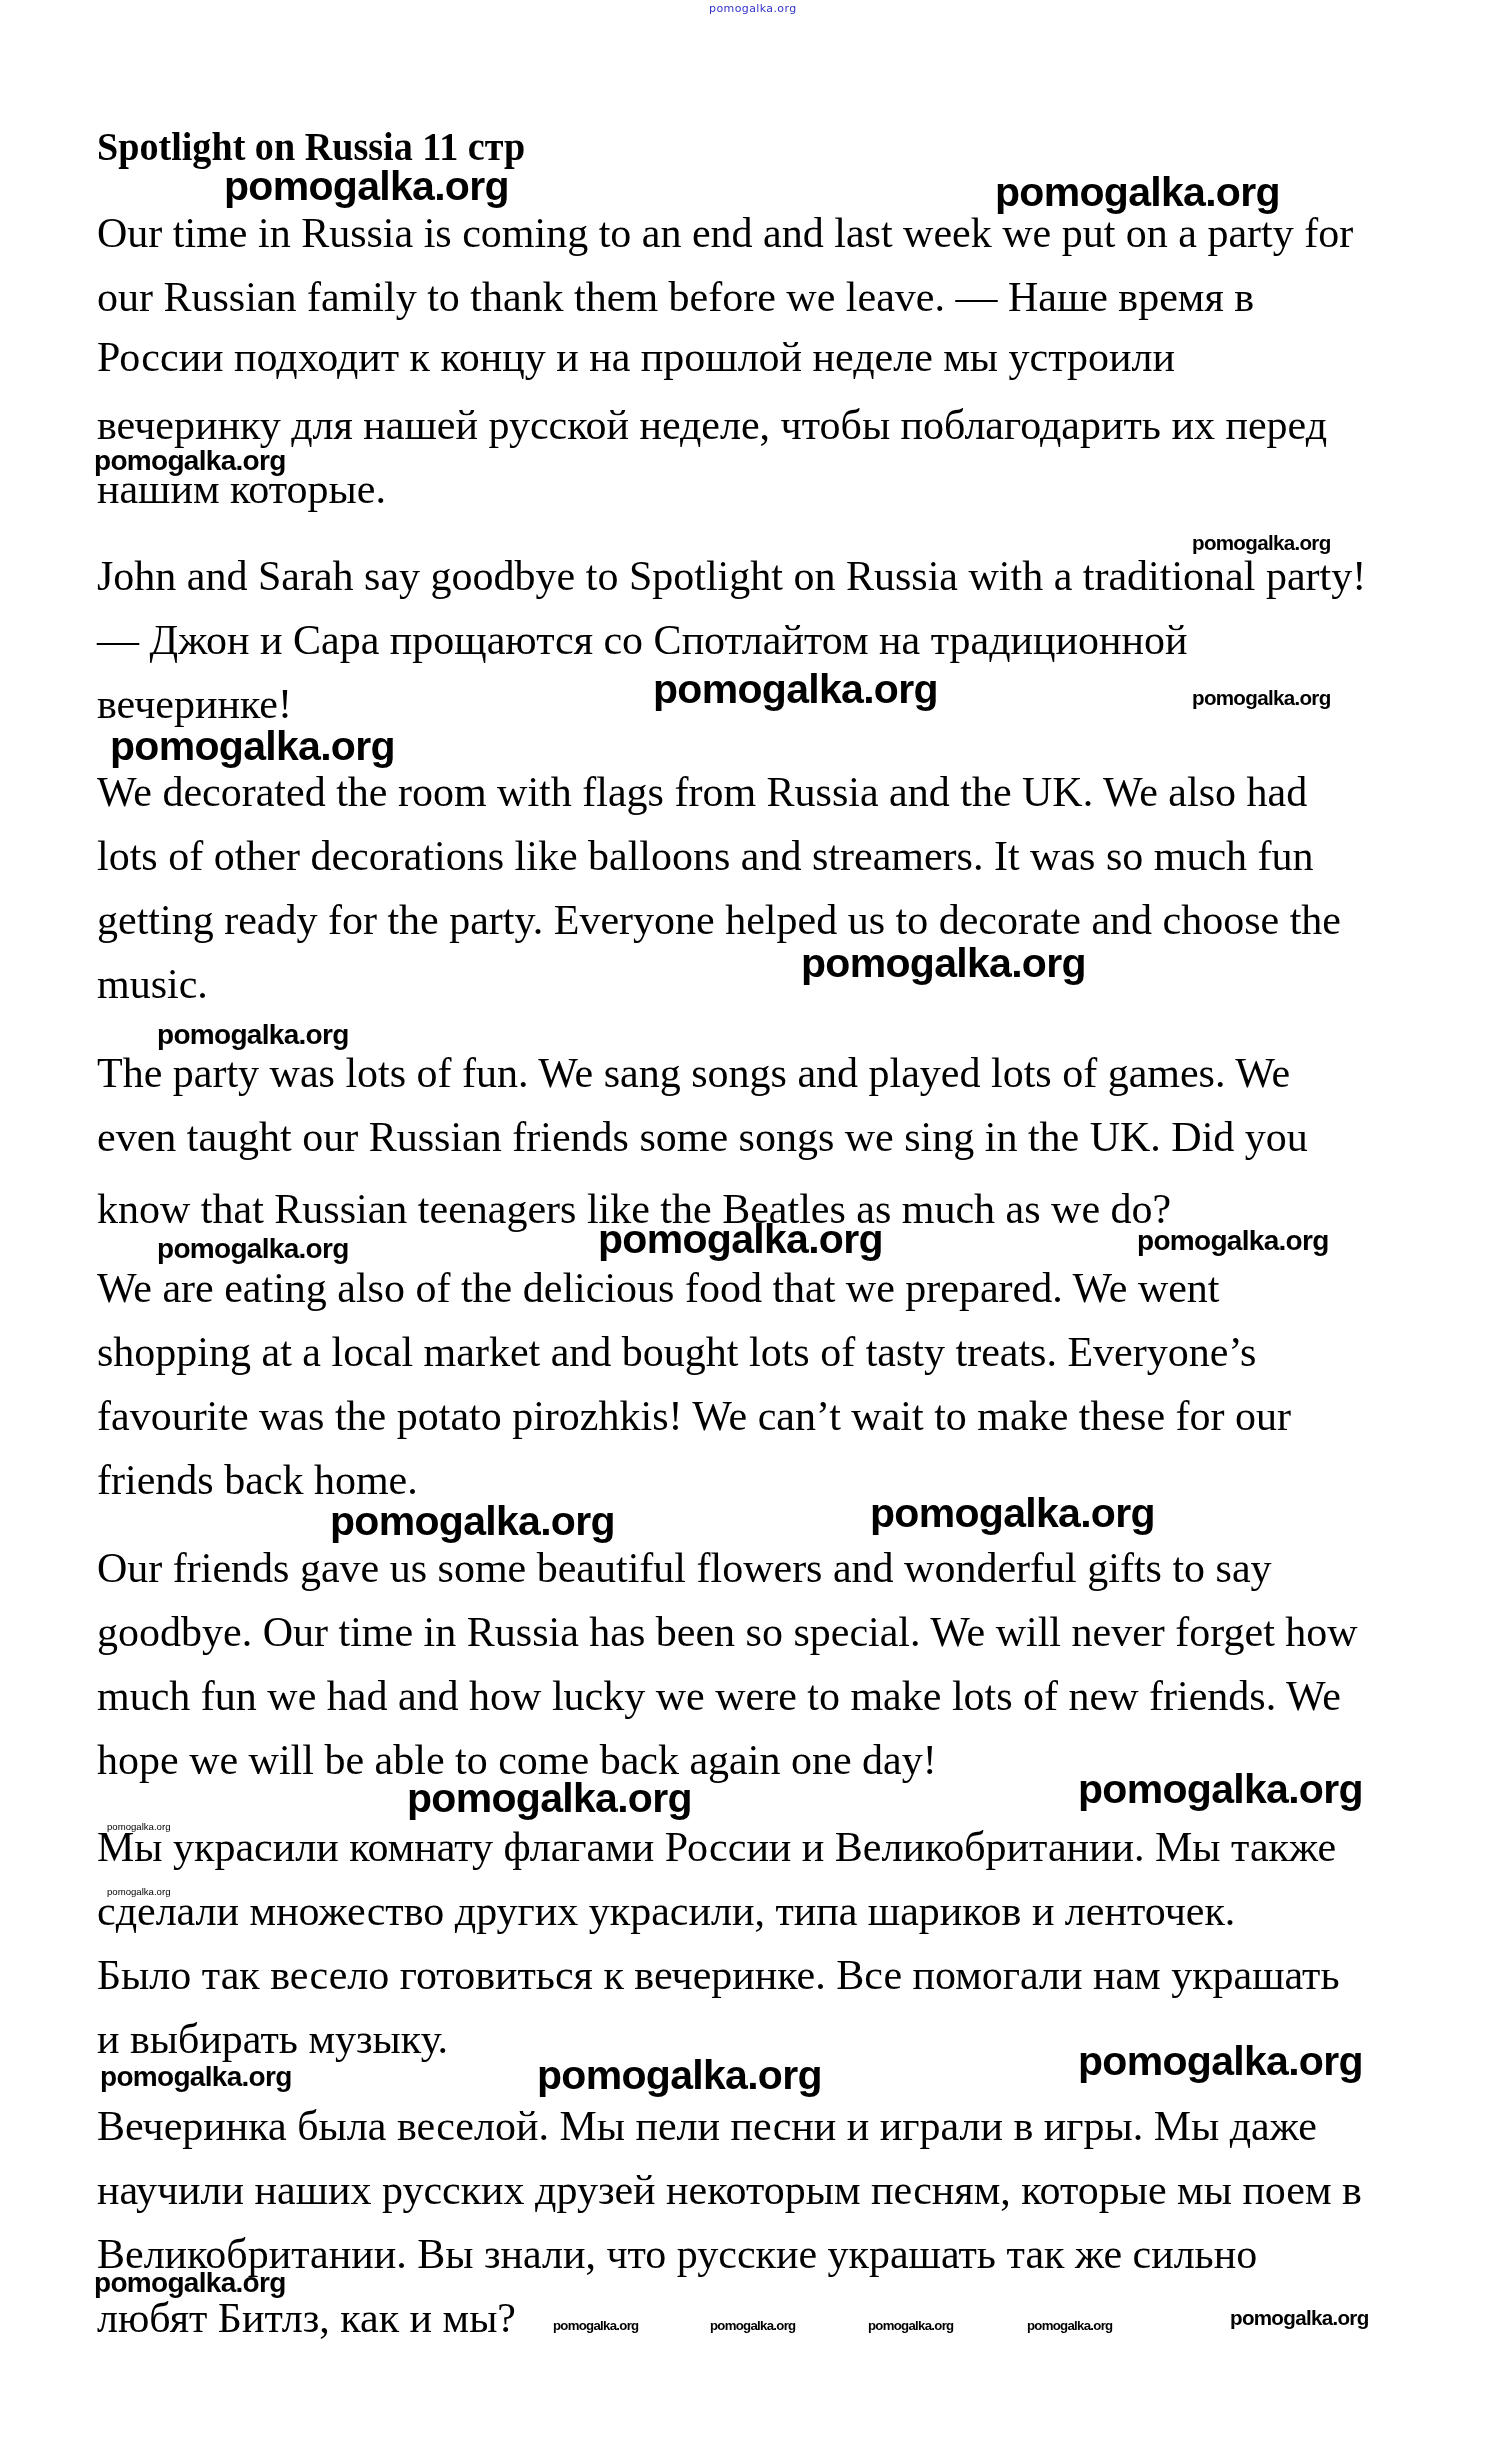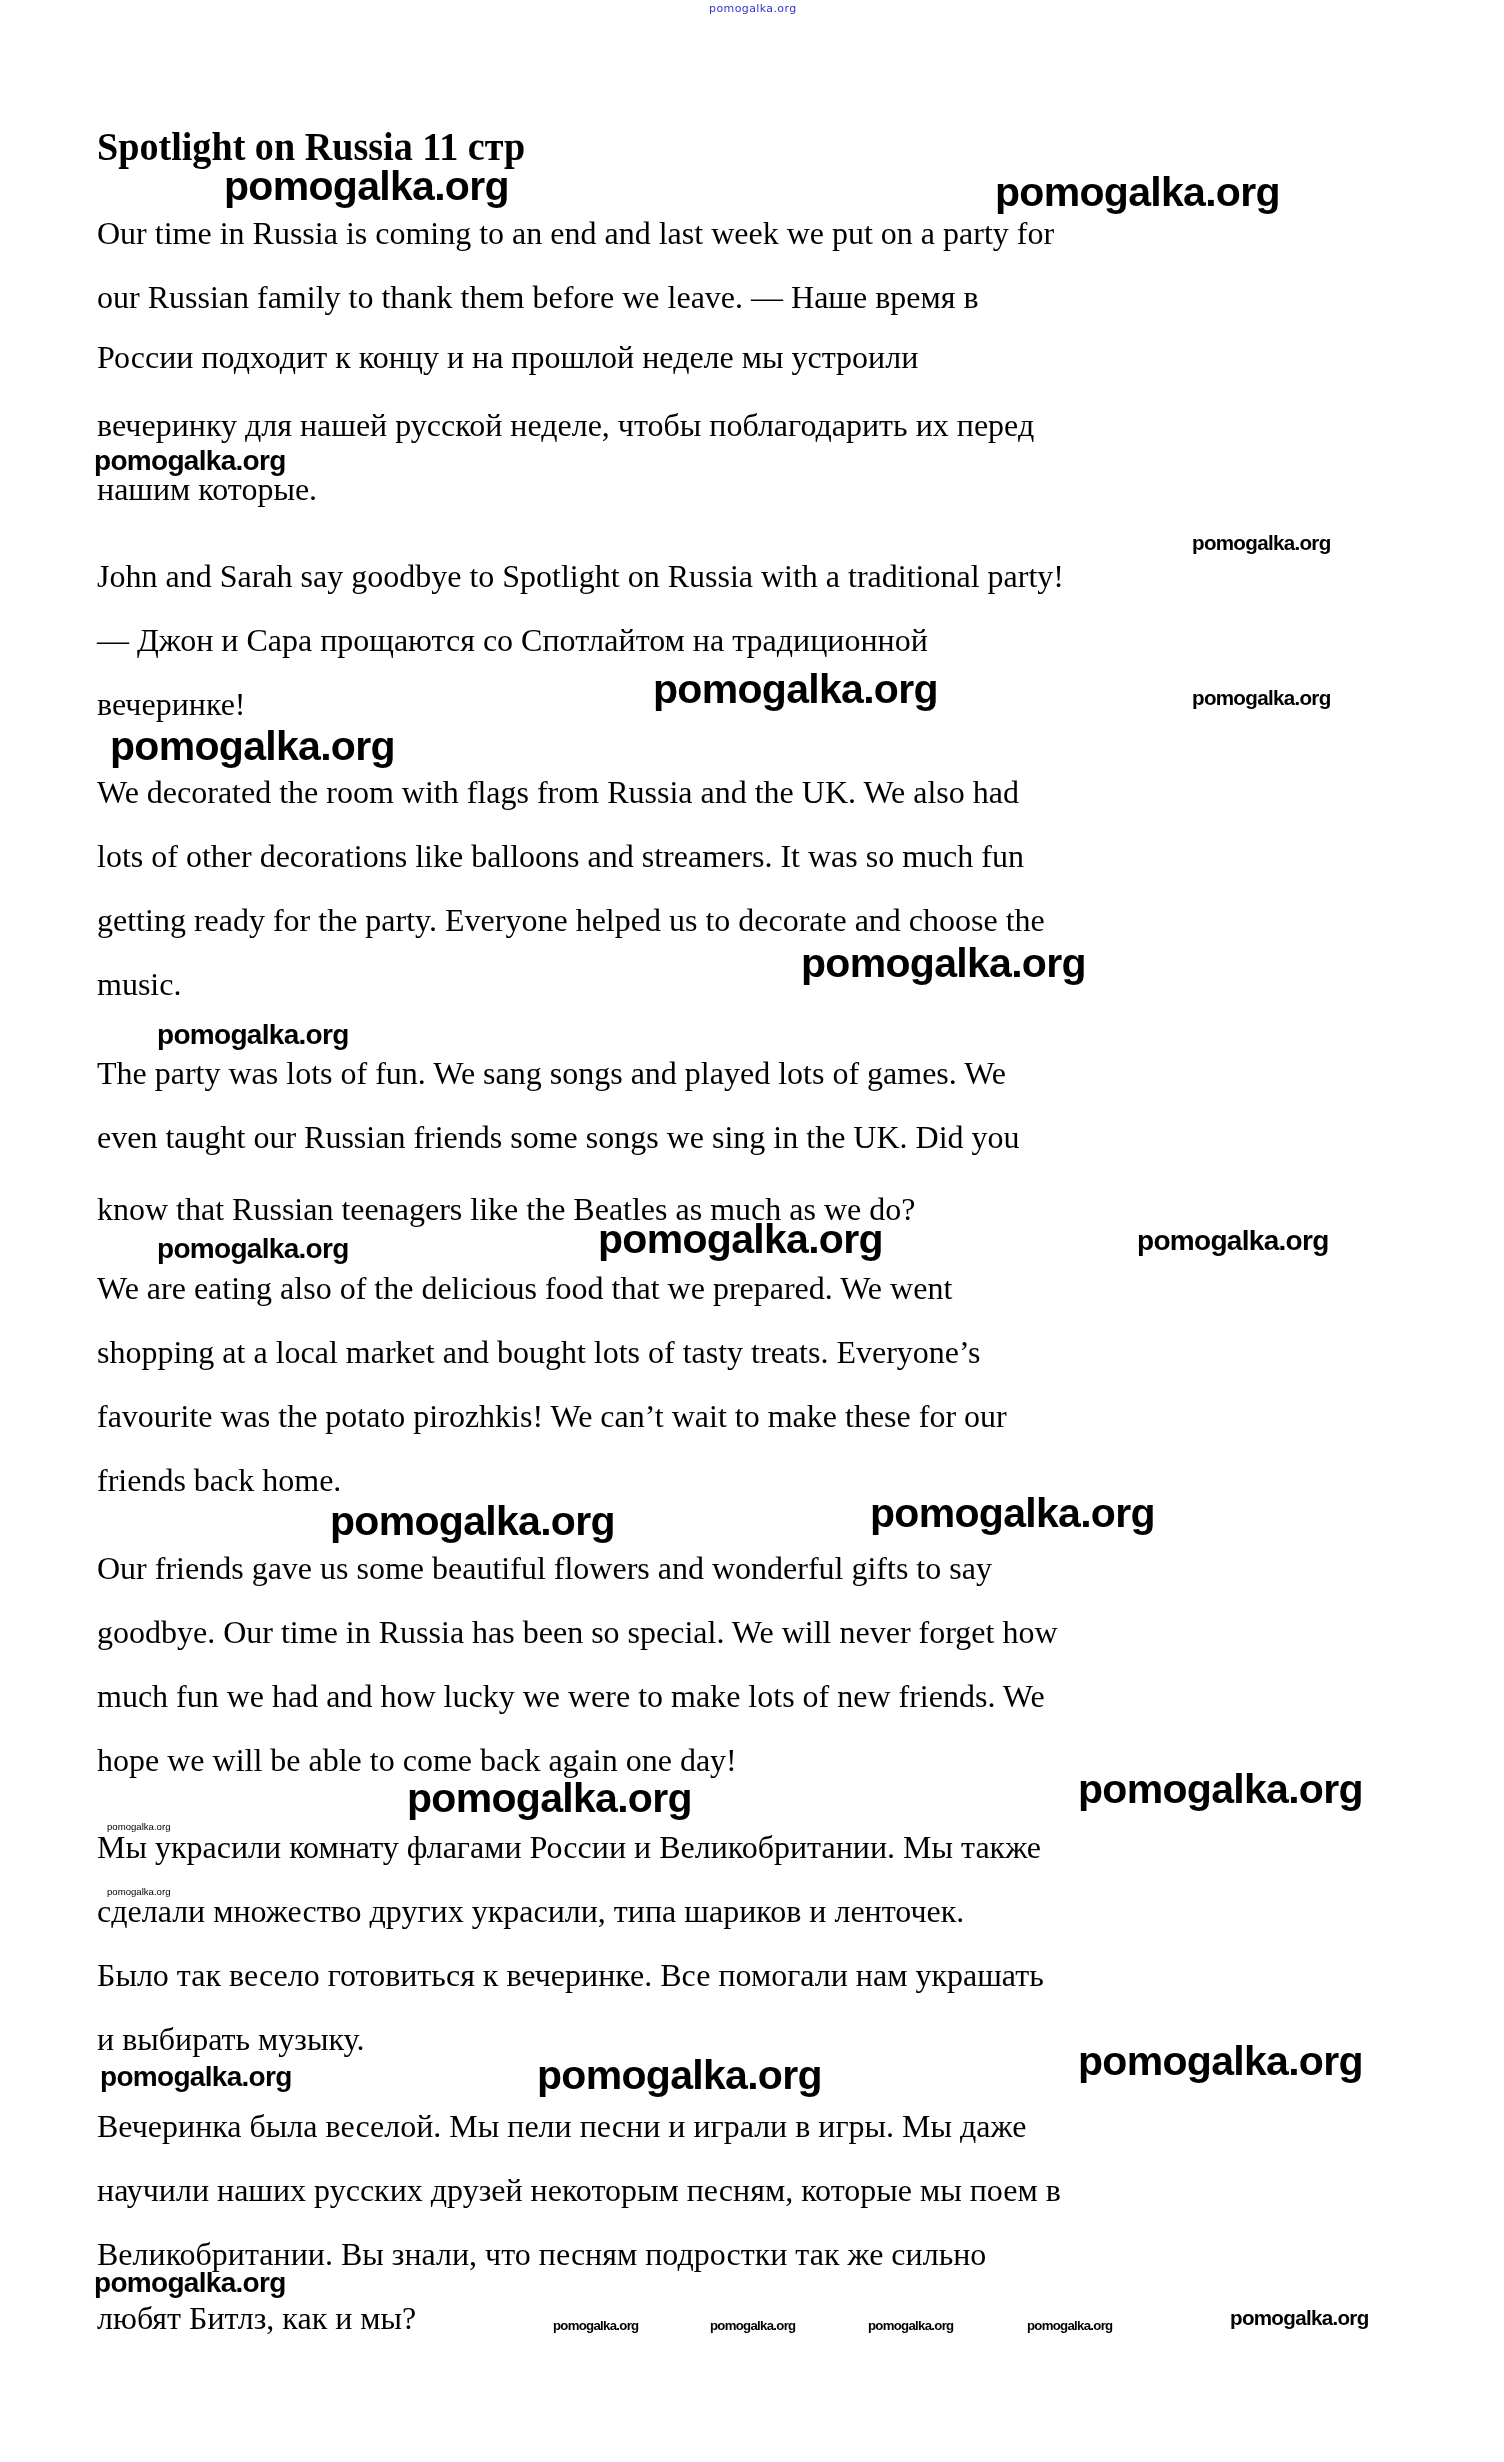--- a/index.html
+++ b/index.html
@@ -1,19 +1,19 @@
 <!DOCTYPE html>
 <html style="font-size:11.8px"><head>
 <meta charset="utf-8">
 <style>
   html, body { margin:0; padding:0; background:#ffffff; }
   body { width:1505px; height:2462px; position:relative; overflow:hidden; font-family:"Liberation Serif", serif; color:#000; }
   .top-mark { position:absolute; top:1.5px; left:709px; font-family:"DejaVu Sans", sans-serif; font-size:11px; color:#3333cc; letter-spacing:0.4px; }
   .title { position:absolute; left:97px; top:124px; font-weight:bold; font-size:41px; line-height:44px; transform:scaleX(0.93); transform-origin:left; white-space:nowrap; }
-  .line { position:absolute; left:97px; font-size:32px; line-height:47px; white-space:nowrap;font-family:Liberation Serif, serif; }
+  .line { position:absolute; left:97px; font-size:42px; line-height:47px; white-space:nowrap;font-family:Liberation Serif, serif; }
   .wm { position:absolute; font-family:"Liberation Sans", sans-serif; font-weight:bold; color:#000; white-space:nowrap; letter-spacing:-0.7px; }
   .wm-l { font-size:41px; }
   .wm-m { font-size:28px; }
   .wm-s { font-size:20.6px; }
   .wm-xs { font-size:9.6px; font-weight:normal; letter-spacing:0; }
   .wm-xxs { font-size:13.2px; }
 </style>
 </head>
 <body>
 
@@ -50,21 +50,21 @@
 <div class="line" style="top:1673px">much fun we had and how lucky we were to make lots of new friends. We</div>
 <div class="line" style="top:1737px">hope we will be able to come back again one day!</div>
 
 <div class="line" style="top:1824px">Мы украсили комнату флагами России и Великобритании. Мы также</div>
 <div class="line" style="top:1888px">сделали множество других украсили, типа шариков и ленточек.</div>
 <div class="line" style="top:1952px">Было так весело готовиться к вечеринке. Все помогали нам украшать</div>
 <div class="line" style="top:2016px">и выбирать музыку.</div>
 
 <div class="line" style="top:2103px">Вечеринка была веселой. Мы пели песни и играли в игры. Мы даже</div>
 <div class="line" style="top:2167px">научили наших русских друзей некоторым песням, которые мы поем в</div>
-<div class="line" style="top:2231px">Великобритании. Вы знали, что песням подростки так же сильно</div>
+<div class="line" style="top:2231px">Великобритании. Вы знали, что русские украшать так же сильно</div>
 <div class="line" style="top:2295px">любят Битлз, как и мы?</div>
 
 <div class="wm wm-l" style="left:224px;top:163px">pomogalka.org</div>
 <div class="wm wm-l" style="left:995px;top:169px">pomogalka.org</div>
 <div class="wm wm-m" style="left:94px;top:445px">pomogalka.org</div>
 <div class="wm wm-s" style="left:1192px;top:531px">pomogalka.org</div>
 <div class="wm wm-l" style="left:653px;top:666px">pomogalka.org</div>
 <div class="wm wm-s" style="left:1192px;top:686px">pomogalka.org</div>
 <div class="wm wm-l" style="left:110px;top:723px">pomogalka.org</div>
 <div class="wm wm-l" style="left:801px;top:940px">pomogalka.org</div>

